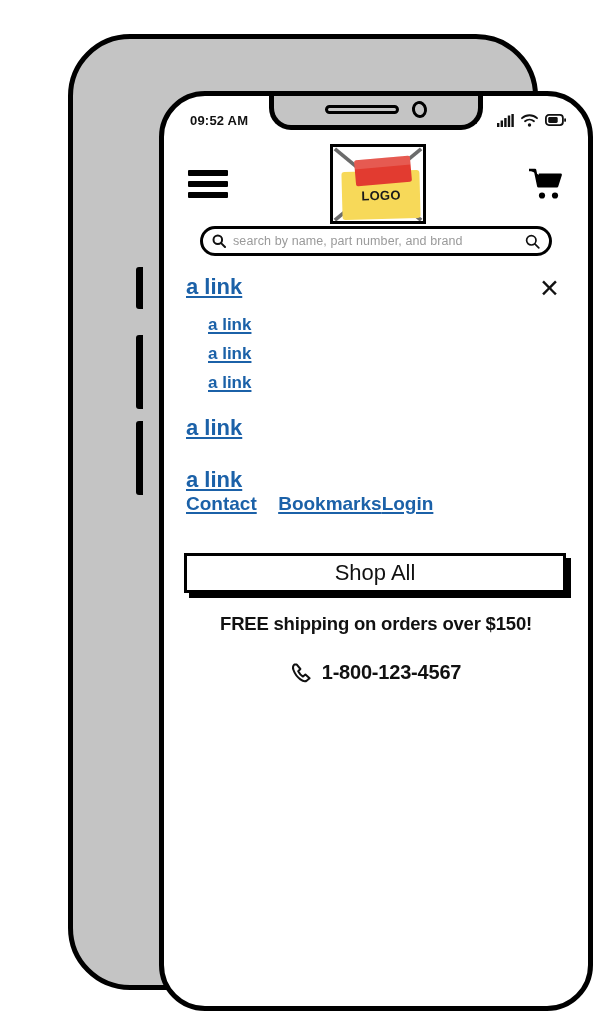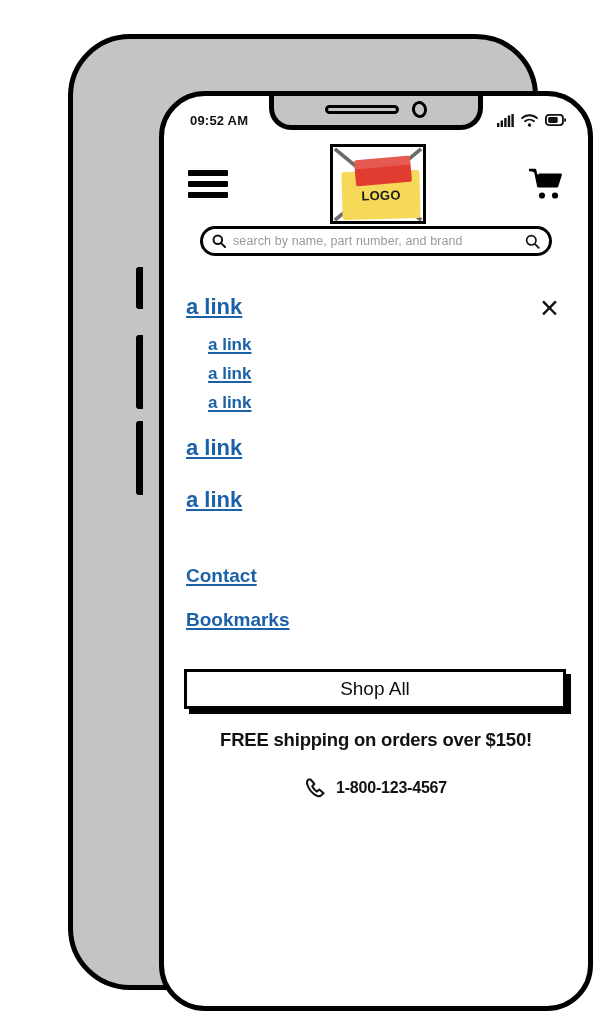--- a/index.html
+++ b/index.html
@@ -189,21 +189,21 @@
     outline: none;
     background: transparent;
     font-family: "Liberation Sans", sans-serif;
     font-size: 12.5px;
     color: #2b2b2b;
     letter-spacing: .1px;
   }
   .search-input::placeholder { color: #9a9a9a; }
 
   
-  .nav { margin-top: 38px; padding: 0 2px; }
+  .nav { margin-top: 18px; padding: 0 2px; }
   .nav-row {
     display: flex;
     align-items: flex-start;
     justify-content: space-between;
   }
   .link {
     color: #1b61a8;
     text-decoration: underline;
     text-underline-offset: 2px;
     text-decoration-thickness: 2px;
@@ -222,38 +222,37 @@
     font-weight: 400;
     padding-right: 6px;
     margin-top: 2px;
   }
 
   .sub-list { margin-top: 14px; display: flex; flex-direction: column; gap: 9px; }
   .nav-more { margin-top: 22px; display: flex; flex-direction: column; gap: 26px; }
 
   
   .footer-links {
-    margin-top: 52px;
     padding: 0 2px;
     display: grid;
-    grid-template-columns: 1fr;
+    grid-template-columns: 1fr 1fr 1fr 1fr;
     row-gap: 22px;
   }
   .link-footer { font-size: 19px; }
 
   
   .shop-wrap { margin-top: 38px; padding: 0 2px 0 0; }
   .shop-btn {
     width: 100%;
     height: 40px;
     background: #fff;
     border: 3px solid #000;
     box-shadow: 5px 5px 0 #000;
     font-family: "Liberation Sans", sans-serif;
-    font-size: 19px;
+    font-size: 22px;
     color: #111;
     cursor: pointer;
     display: flex;
     align-items: center;
     justify-content: center;
   }
 
   .promo {
     margin-top: 20px;
     text-align: center;
@@ -264,21 +263,21 @@
   }
 
   .phone-row {
     margin-top: 26px;
     display: flex;
     align-items: center;
     justify-content: center;
     gap: 9px;
   }
   .phone-num {
-    font-size: 16px;
+    font-size: 20px;
     font-weight: bold;
     color: #111;
     letter-spacing: -.2px;
   }
 </style>
 </head>
 <body>
 
 <div id="stage">
 
@@ -375,20 +374,21 @@
 
           <div class="nav-more">
             <a class="link link-lvl1">a link</a>
             <a class="link link-lvl1">a link</a>
           </div>
         </div>
 
         <div class="footer-links">
           <a class="link link-footer">Contact</a>
           <a class="link link-footer">Bookmarks</a>
+          <a class="link link-footer">Login</a>
         </div>
 
         <div class="shop-wrap">
           <button class="shop-btn">Shop All</button>
         </div>
 
         <div class="promo">FREE shipping on orders over $150!</div>
 
         <div class="phone-row">
           <svg width="22" height="22" viewBox="0 0 22 22">

